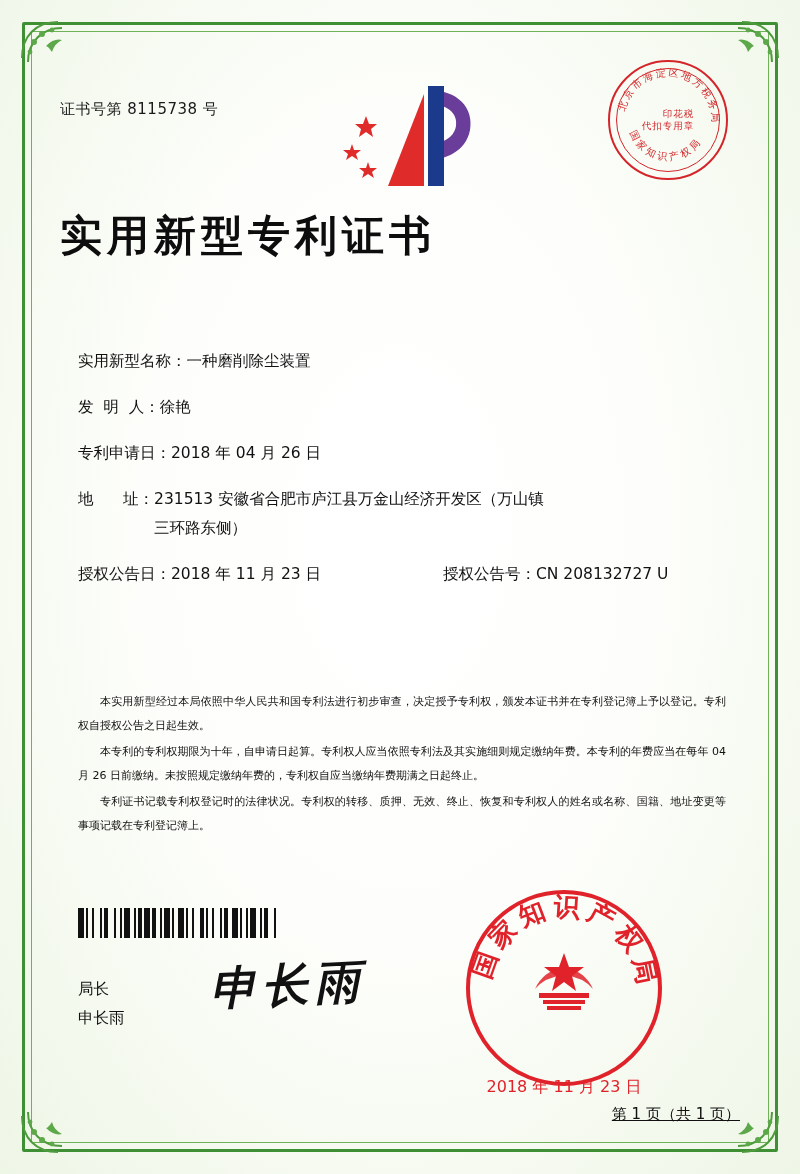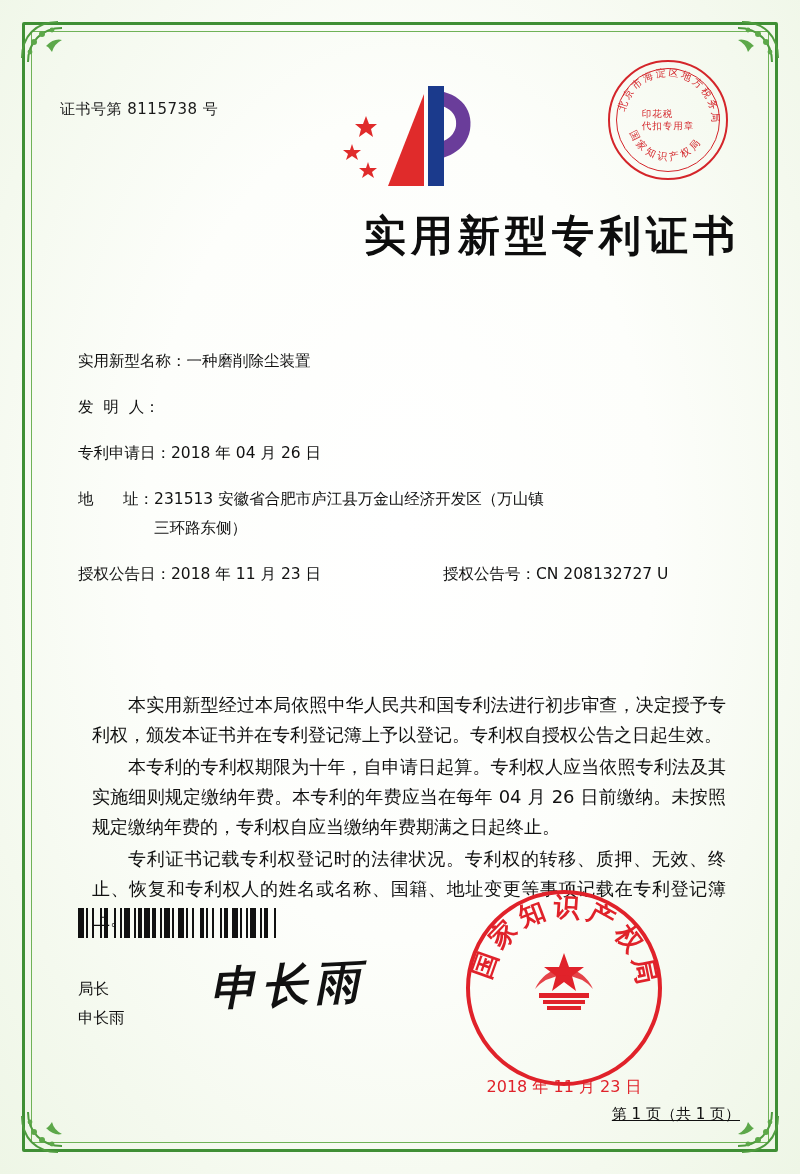--- a/index.html
+++ b/index.html
@@ -88,33 +88,33 @@
   .stamp-arc {
     position: absolute;
     inset: 0;
     color: #d4252a;
   }
   .stamp-center-lines {
     position: absolute;
     left: 50%;
     top: 50%;
     transform: translate(-50%,-50%);
-    text-align: left;
+    text-align: right;
     color: #d4252a;
     font-size: 9.5px;
     line-height: 12px;
     letter-spacing: 1px;
     white-space: nowrap;
   }
 
   .title {
     position: absolute;
     left: 0; right: 0;
     top: 158px;
-    text-align: right;
+    text-align: left;
     font-family: "DejaVu Serif", "Liberation Serif", serif;
     font-weight: bold;
     font-size: 42px;
     letter-spacing: 5px;
     color: #0d0d0d;
   }
 
   .fields {
     position: absolute;
     left: 18px;
@@ -145,25 +145,25 @@
     align-items: flex-start;
     font-size: 15.5px;
     color: #111;
     margin-bottom: 20px;
   }
   .row-two .left { flex: 0 0 365px; }
   .row-two .right { flex: 1 1 auto; }
 
   .paragraphs {
     position: absolute;
-    left: 32px;
+    left: 18px;
     right: 14px;
     top: 640px;
-    font-size: 18px;
-    line-height: 30px;
+    font-size: 11px;
+    line-height: 24px;
     color: #111;
     text-align: justify;
   }
   .paragraphs p {
     margin: 0 0 2px 0;
     text-indent: 2em;
   }
 
   
   .barcode {
@@ -361,20 +361,21 @@
 
     <div class="fields">
 
       <div class="field-row">
         <span class="field-label">实用新型名称：</span>
         <span class="field-value">一种磨削除尘装置</span>
       </div>
 
       <div class="field-row">
         <span class="field-label">发  明  人：</span>
+        <span class="field-value">徐艳</span>
       </div>
 
 
       <div class="field-row">
         <span class="field-label">专利申请日：</span>
         <span class="field-value">2018 年 04 月 26 日</span>
       </div>
 
 
       <div class="field-row">

